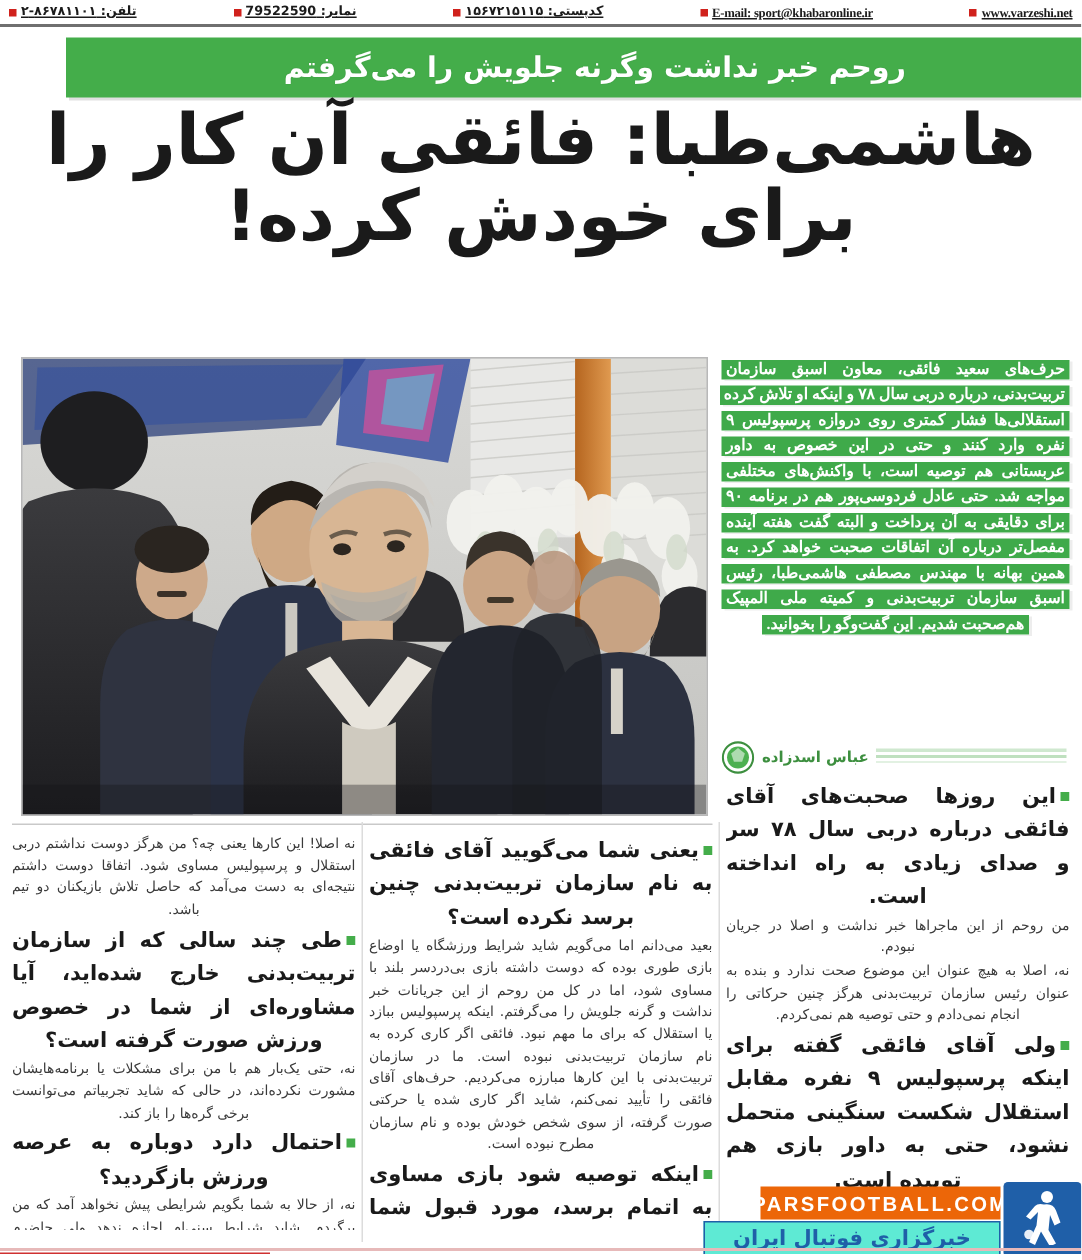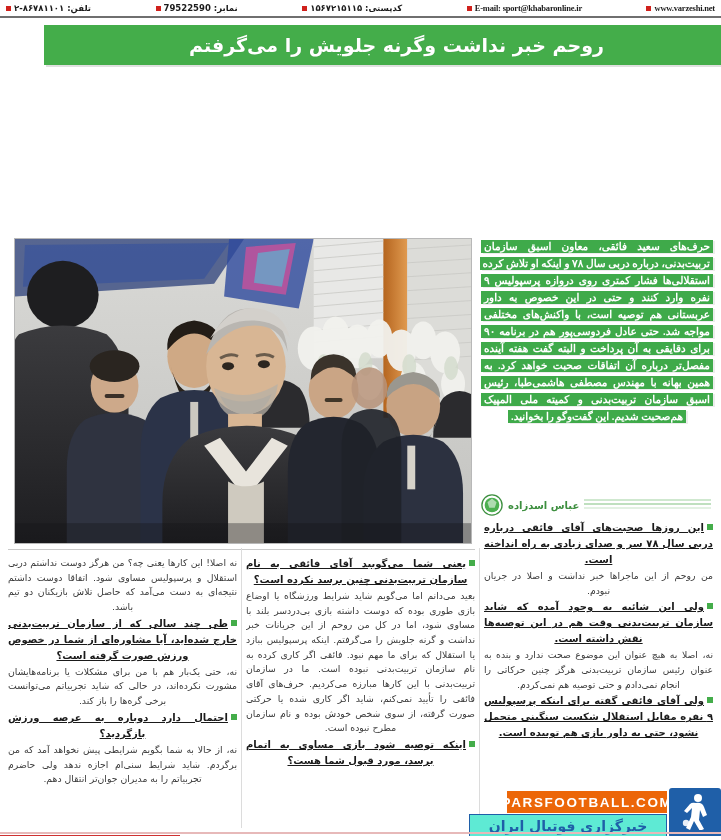--- a/index.html
+++ b/index.html
@@ -16,21 +16,21 @@
 
   
   .topstrip{
     position:absolute;top:0;left:0;width:721px;height:16px;
     display:flex;flex-direction:row-reverse;align-items:center;
     justify-content:space-between;
     padding:0 6px;box-sizing:border-box;
     font-size:8.5px;font-weight:bold;color:#1b1b1b;
     letter-spacing:-.2px;white-space:nowrap;overflow:hidden;
   }
-  .topstrip .seg{display:flex;flex-direction:row-reverse;align-items:center;gap:3px;}
+  .topstrip .seg{display:flex;flex-direction:row-reverse;align-items:center;gap:3px;text-decoration:underline;}
   .bullet-sq{display:inline-block;width:5px;height:5px;background:#d0211c;flex:0 0 auto;}
   .lat{direction:ltr;unicode-bidi:bidi-override;font-family:"Liberation Serif",serif;}
   .topstrip-rule{
     position:absolute;top:16px;left:0;width:721px;height:2px;background:#6f6f6f;
   }
 
   
   .kicker{
     position:absolute;top:25px;left:8px;width:705px;height:40px;
     background:#44ad4a;
@@ -109,22 +109,22 @@
   .col{
     position:absolute;top:520px;width:229px;height:300px;
     font-size:9.3px;line-height:1.58;color:#2a2a2a;
     text-align:justify;direction:rtl;overflow:hidden;
   }
   .col.right{right:8px;}
   .col.mid{right:246px;top:556px;height:264px;}
   .col.left{left:8px;top:556px;height:264px;}
   .col p{margin:0 0 1px 0;}
   .q{
-    font-weight:bold;color:#1a1a1a;font-size:10px;line-height:1.6;
-    text-align:justify;text-align-last:center;text-decoration:underline;
+    font-weight:bold;color:#1a1a1a;font-size:14px;line-height:1.6;
+    text-align:justify;text-align-last:center;
   }
   .q .sq{
     display:inline-block;width:6px;height:6px;background:#44ad4a;
     margin-left:3px;vertical-align:1px;
   }
   .a{color:#3a3a3a;text-align-last:center;}
 
   
   .sep{position:absolute;top:548px;width:1px;height:280px;background:#dcdcdc;}
   .sep.s1{right:241px;}
@@ -193,20 +193,24 @@
       <span class="bullet-sq"></span>
       <span class="lat">www.varzeshi.net</span>
     </div>
   </div>
   <div class="topstrip-rule"></div>
 
   <div class="kicker">
     <span>روحم خبر نداشت وگرنه جلویش را می‌گرفتم</span>
   </div>
 
+  <div class="headline">
+    <span class="l1">هاشمی‌طبا: فائقی آن کار را</span>
+    <span class="l2">برای خودش کرده!</span>
+  </div>
 
   <div class="photo">
     <svg viewBox="0 0 458 306" preserveAspectRatio="none">
       <defs>
         <linearGradient id="wall" x1="0" y1="0" x2="0" y2="1">
           <stop offset="0" stop-color="#d9d9d6"></stop>
             <stop offset="1" stop-color="#c3c3c0"></stop>
         </linearGradient>
         <linearGradient id="coat" x1="0" y1="0" x2="0" y2="1">
           <stop offset="0" stop-color="#3b3b3e"></stop>
@@ -336,21 +340,20 @@
     <span class="tail"></span>
   </div>
 
   <div class="midrule"></div>
   <div class="sep s1"></div>
   <div class="sep s2"></div>
 
   <div class="col right">
     <p class="q"><span class="sq"></span><span>این روزها صحبت‌های آقای فائقی درباره دربی سال ۷۸ سر و صدای زیادی به راه انداخته است.</span></p>
     <p class="a">من روحم از این ماجراها خبر نداشت و اصلا در جریان نبودم.</p>
-    <p class="q"><span class="sq"></span><span>ولی این شائبه به وجود آمده که شاید سازمان تربیت‌بدنی وقت هم در این توصیه‌ها نقش داشته است.</span></p>
     <p class="a">نه، اصلا به هیچ عنوان این موضوع صحت ندارد و بنده به عنوان رئیس سازمان تربیت‌بدنی هرگز چنین حرکاتی را انجام نمی‌دادم و حتی توصیه هم نمی‌کردم.</p>
     <p class="q"><span class="sq"></span><span>ولی آقای فائقی گفته برای اینکه پرسپولیس ۹ نفره مقابل استقلال شکست سنگینی متحمل نشود، حتی به داور بازی هم توبیده است.</span></p>
   </div>
 
   <div class="col mid">
     <p class="q"><span class="sq"></span><span>یعنی شما می‌گویید آقای فائقی به نام سازمان تربیت‌بدنی چنین برسد نکرده است؟</span></p>
     <p class="a">بعید می‌دانم اما می‌گویم شاید شرایط ورزشگاه یا اوضاع بازی طوری بوده که دوست داشته بازی بی‌دردسر بلند با مساوی شود، اما در کل من روحم از این جریانات خبر نداشت و گرنه جلویش را می‌گرفتم. اینکه پرسپولیس ببازد یا استقلال که برای ما مهم نبود. فائقی اگر کاری کرده به نام سازمان تربیت‌بدنی نبوده است. ما در سازمان تربیت‌بدنی با این کارها مبارزه می‌کردیم. حرف‌های آقای فائقی را تأیید نمی‌کنم، شاید اگر کاری شده یا حرکتی صورت گرفته، از سوی شخص خودش بوده و نام سازمان مطرح نبوده است.</p>
     <p class="q"><span class="sq"></span><span>اینکه توصیه شود بازی مساوی به اتمام برسد، مورد قبول شما هست؟</span></p>
   </div>
 

